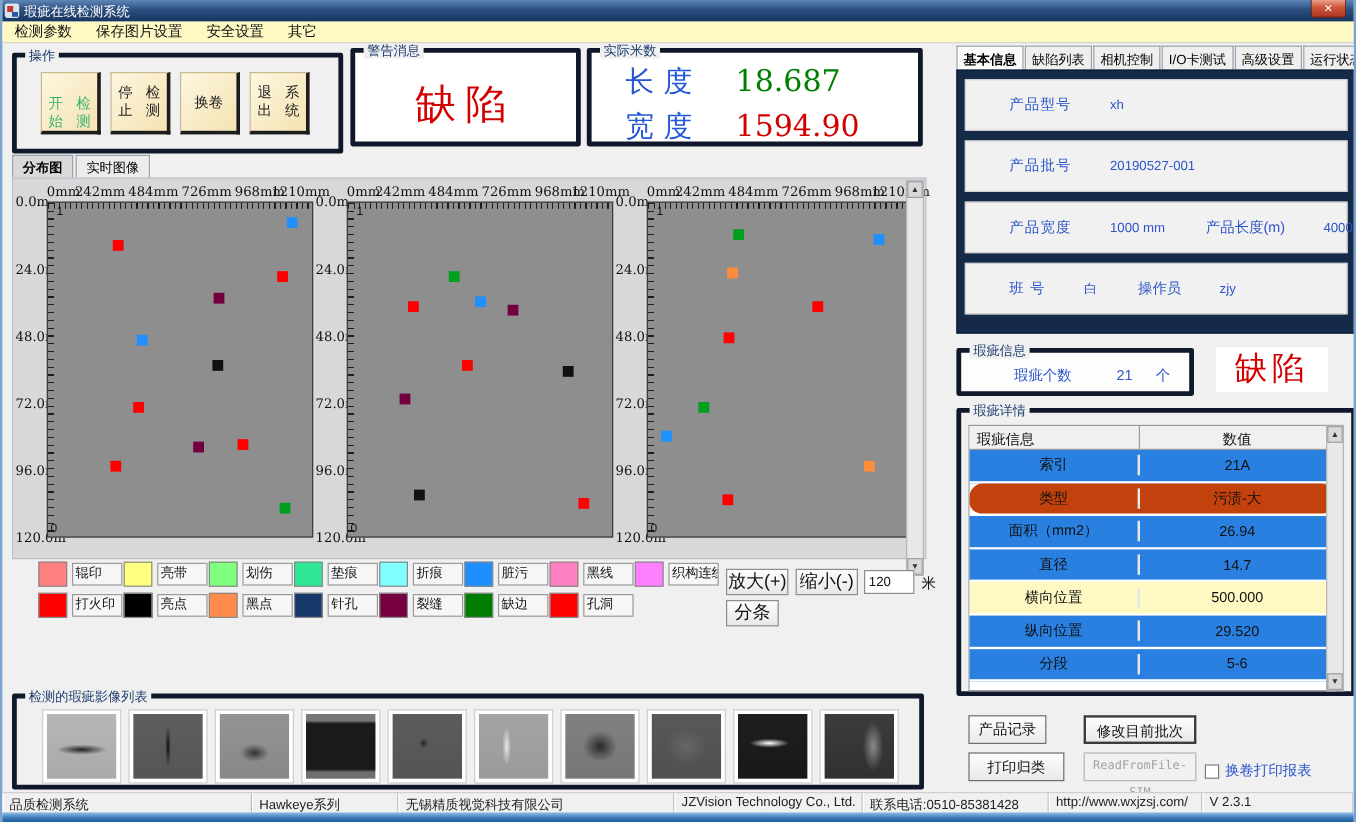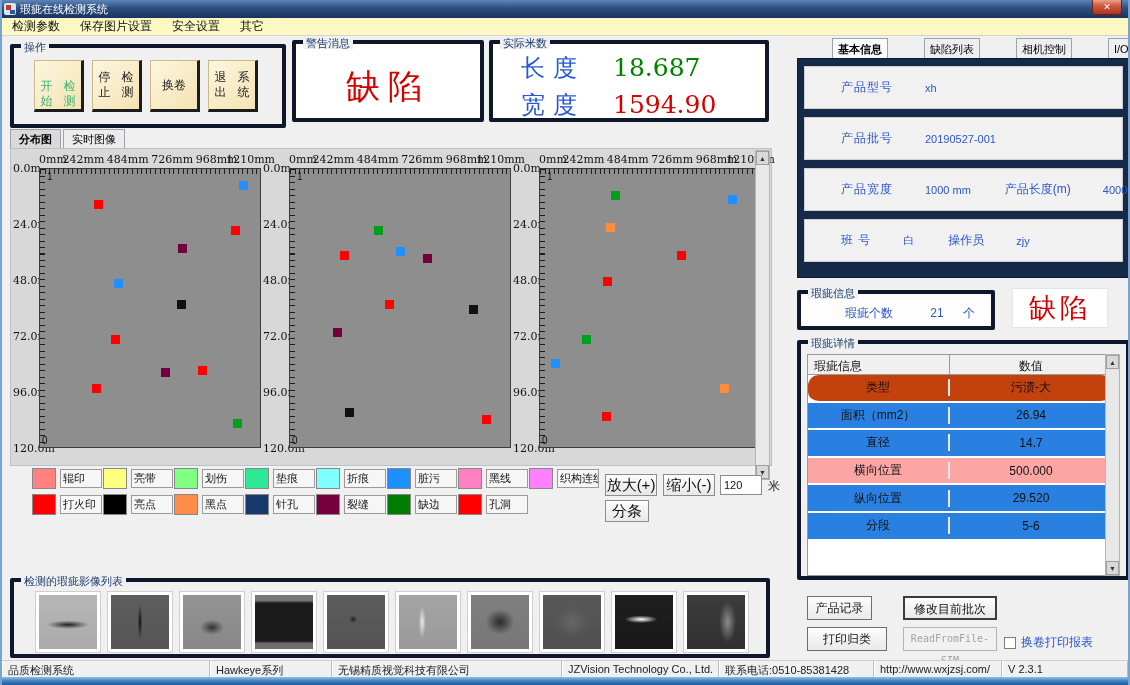--- a/index.html
+++ b/index.html
@@ -79,21 +79,21 @@
   .zinput { position:absolute; width:42px; height:20px; border:1px solid #8c8c8c; background:#fff;
     font-size:11px; padding:2px 3px; color:#111; }
   .zunit { position:absolute; font-size:12px; color:#111; }
   
   .imgsbox { left:8px; top:578px; width:760px; height:80px; }
   .thumbs { position:absolute; left:22px; top:10px; display:flex; gap:8px; }
   .thumb { width:64px; height:60px; border:3px solid #fff; outline:1px solid #cfcfcf; }
   
   .rtabs { position:absolute; left:795px; top:38px; width:333px; height:20px; display:flex; font-size:11px; }
   .rtab { padding:3px 5px 0 5px; border:1px solid #9aa4ae; border-bottom:none; background:#efefef;
-    margin-right:1px; white-space:nowrap;margin-left:35px; }
+    margin-right:1px; white-space:nowrap; }
   .rtab.active { background:#fafafa; font-weight:bold; }
   
   .prodpanel { position:absolute; left:795px; top:58px; width:333px; height:220px; background:#152949;
     border:1px solid #0d1b33; padding:7px 6px; }
   .prow { background:#f1f1f1; border:1px solid #cfcfcf; height:43px; margin-bottom:8px;
     display:flex; align-items:center; font-size:12px; color:#2b55c8; }
   .prow .plabel { margin-left:36px; letter-spacing:1px; white-space:nowrap; }
   .prow .pvalue { margin-left:32px; font-size:11px; white-space:nowrap; }
   .prow .plabel2 { margin-left:34px; white-space:nowrap; }
   
@@ -433,33 +433,37 @@
   </div>
 
   <div class="group ddetailbox">
     <span class="gtitle">瑕疵详情</span>
     <div class="dtable">
       <div class="dthead">
         <div class="c1">瑕疵信息</div>
         <div class="c2">数值</div>
       </div>
       <div id="dtrows">
+          <div class="dtrow" style="background: rgb(42, 128, 224);">
+            <div class="c1">索引</div>
+            <div class="c2">21A</div>
+          </div>
           <div class="dtrow" style="background: #c2410c; border-radius: 11px;">
             <div class="c1">类型</div>
             <div class="c2">污渍-大</div>
           </div>
           <div class="dtrow" style="background: rgb(42, 128, 224);">
             <div class="c1">面积（mm2）</div>
             <div class="c2">26.94</div>
           </div>
           <div class="dtrow" style="background: rgb(42, 128, 224);">
             <div class="c1">直径</div>
             <div class="c2">14.7</div>
           </div>
-          <div class="dtrow" style="background: #fca5a5;">
+          <div class="dtrow" style="background: #fef9c3;">
             <div class="c1">横向位置</div>
             <div class="c2">500.000</div>
           </div>
           <div class="dtrow" style="background: rgb(42, 128, 224);">
             <div class="c1">纵向位置</div>
             <div class="c2">29.520</div>
           </div>
           <div class="dtrow" style="background: rgb(42, 128, 224);">
             <div class="c1">分段</div>
             <div class="c2">5-6</div>

